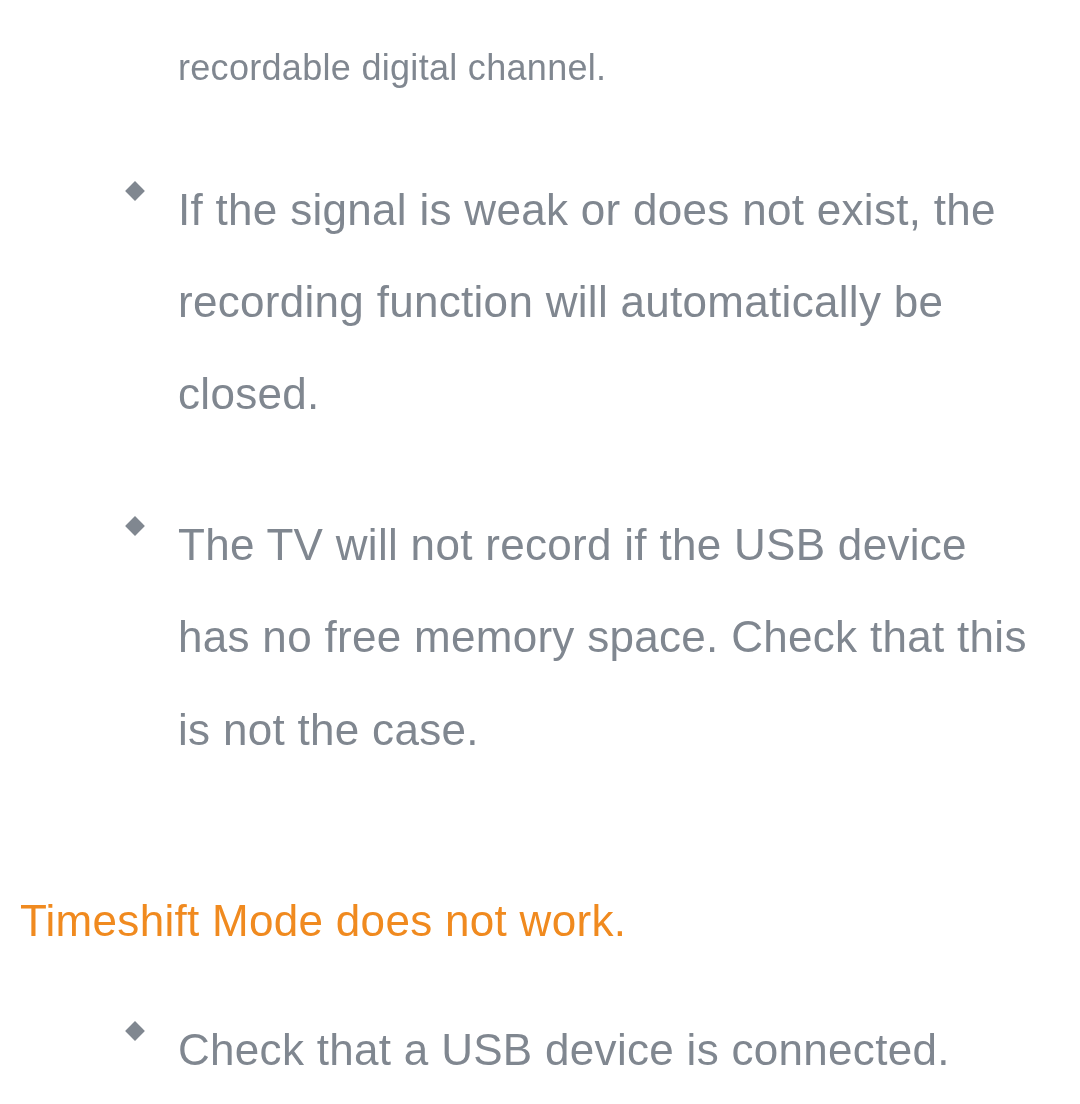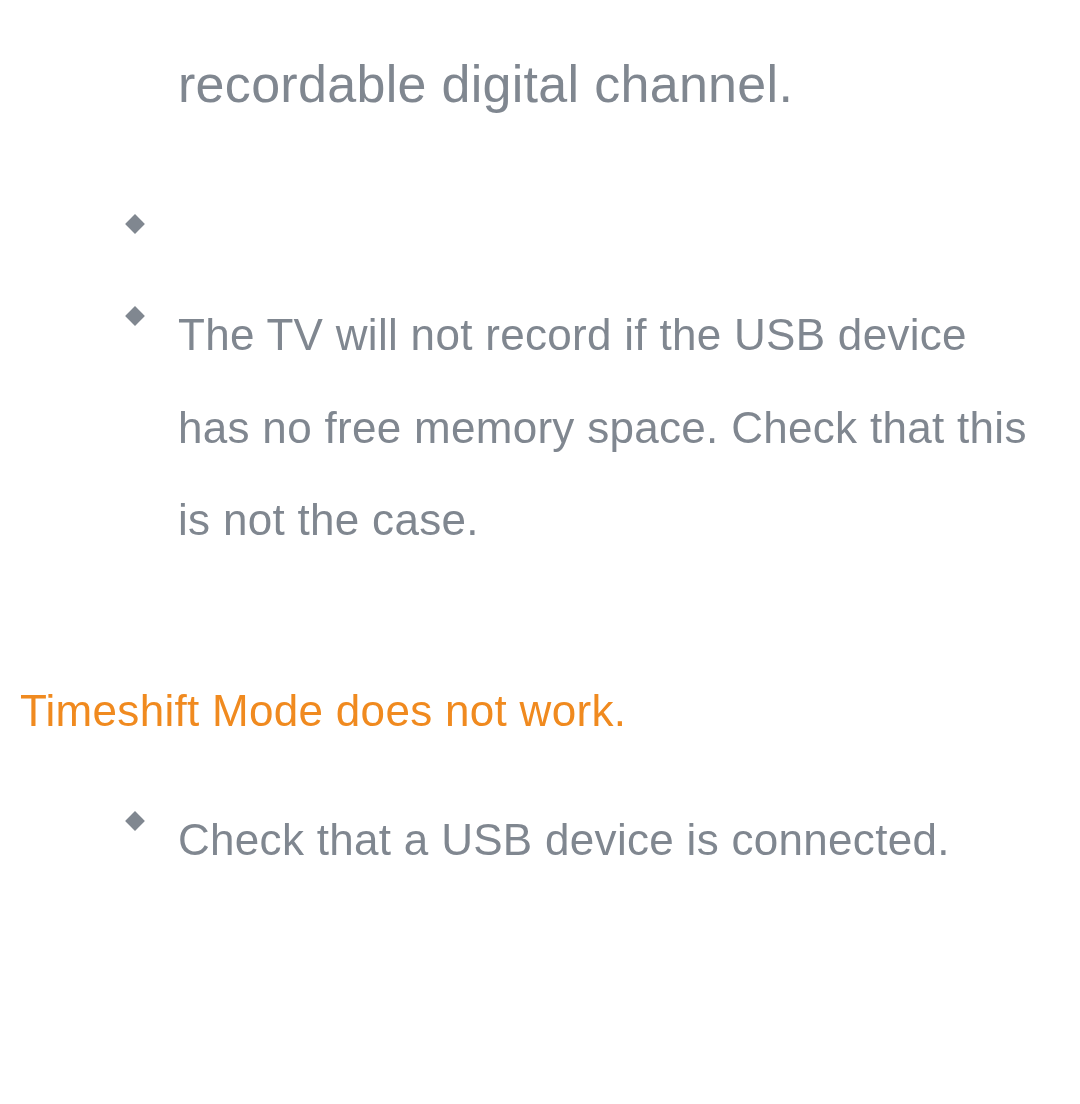--- a/index.html
+++ b/index.html
@@ -36,21 +36,21 @@
     }
     .bullet-text {
       font-size: 44px;
       line-height: 2.1;
       color: #808790;
       letter-spacing: 0.3px;
     }
     .fragment-text {
       padding-left: 178px;
       padding-right: 50px;
-      font-size: 52px;
+      font-size: 36px;
       line-height: 2.1;
       color: #808790;
       margin-bottom: 58px;
       letter-spacing: 0.3px;
     }
     .section-heading {
       font-size: 44px;
       color: #f08a1f;
       padding-left: 20px;
       padding-right: 50px;
@@ -62,20 +62,21 @@
   </style>
 </head>
 <body>
 
 <div class="content">
 
   <div class="fragment-text">recordable digital channel.</div>
 
   <div class="bullet-item">
     <div class="bullet-marker"></div>
+    <div class="bullet-text">If the signal is weak or does not exist, the recording function will automatically be closed.</div>
   </div>
 
   <div class="bullet-item">
     <div class="bullet-marker"></div>
     <div class="bullet-text">The TV will not record if the USB device has no free memory space. Check that this is not the case.</div>
   </div>
 
   <div class="section-heading">Timeshift Mode does not work.</div>
 
   <div class="bullet-item">

